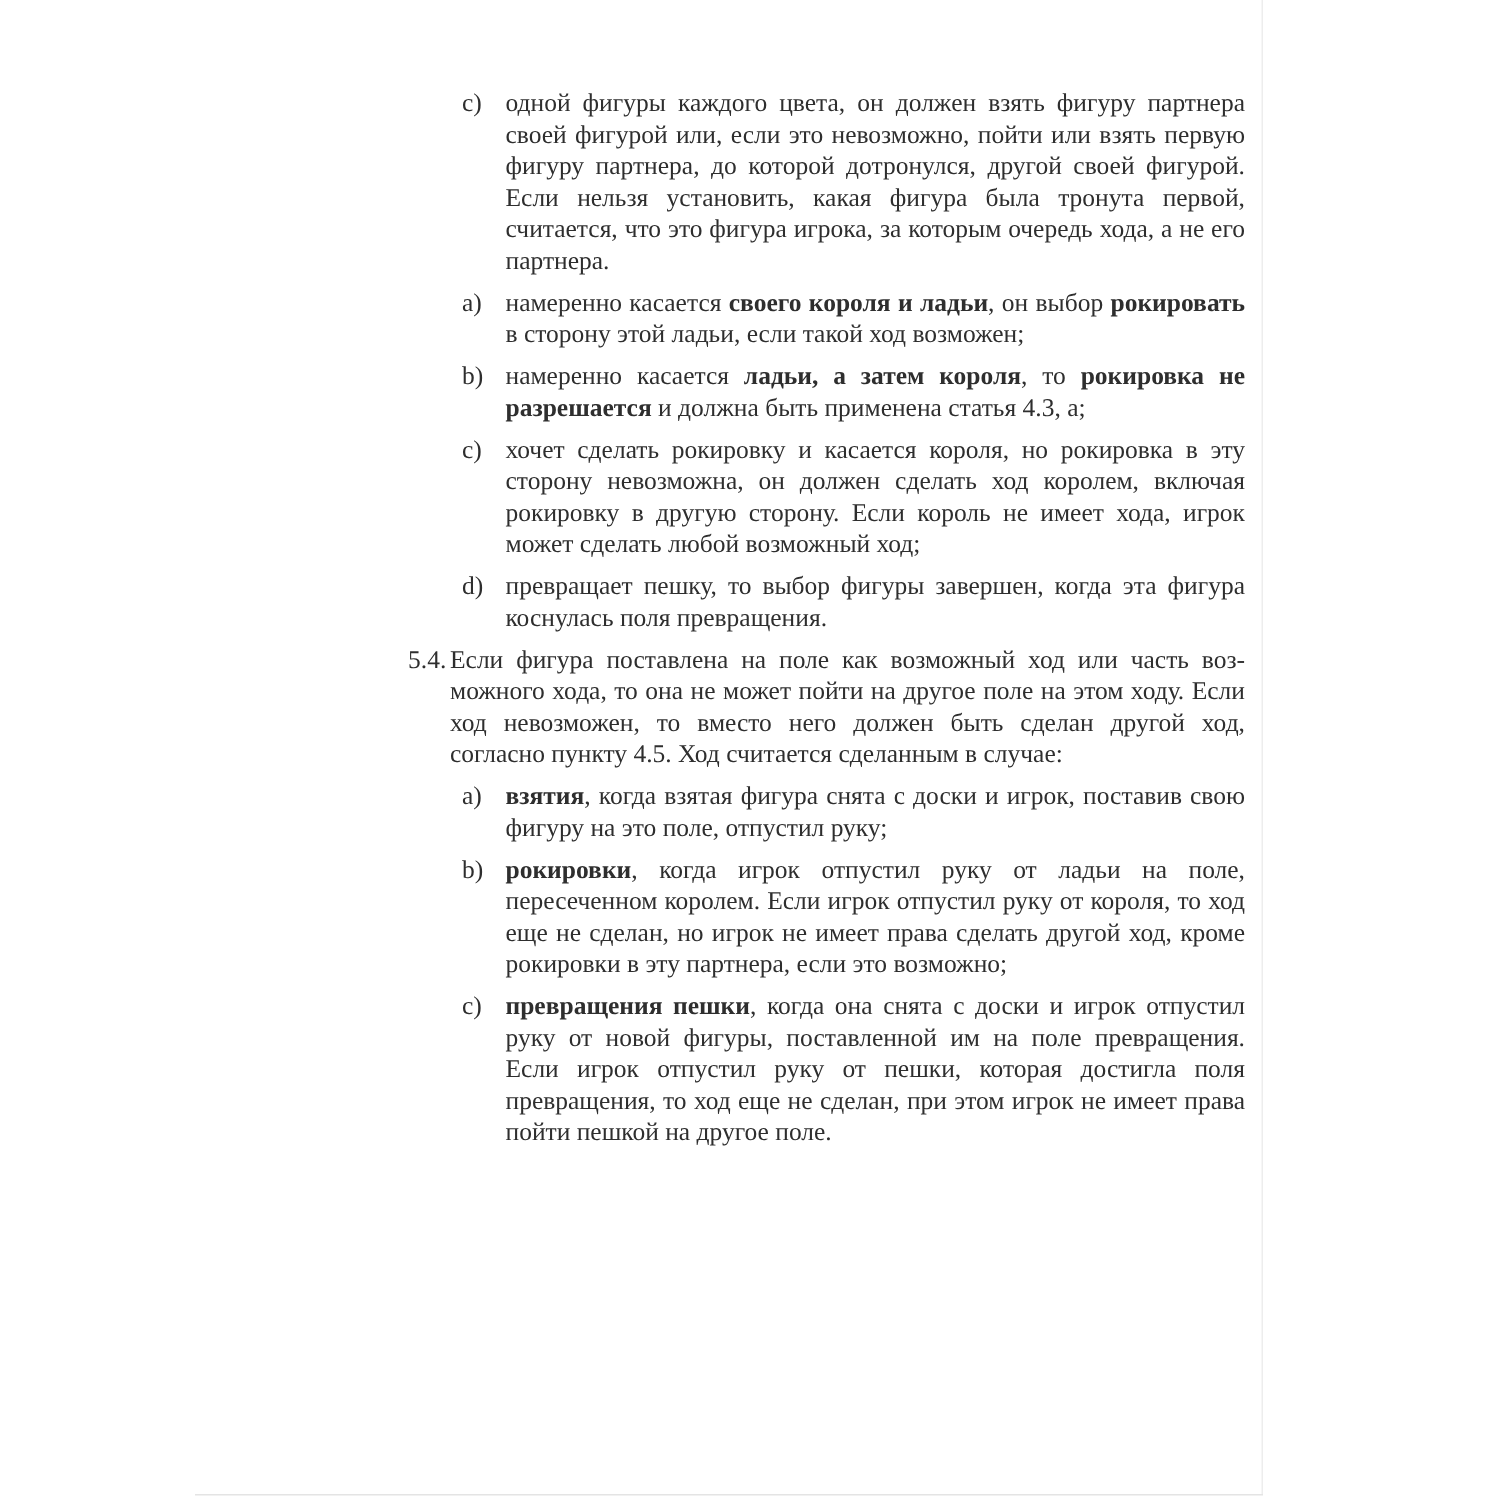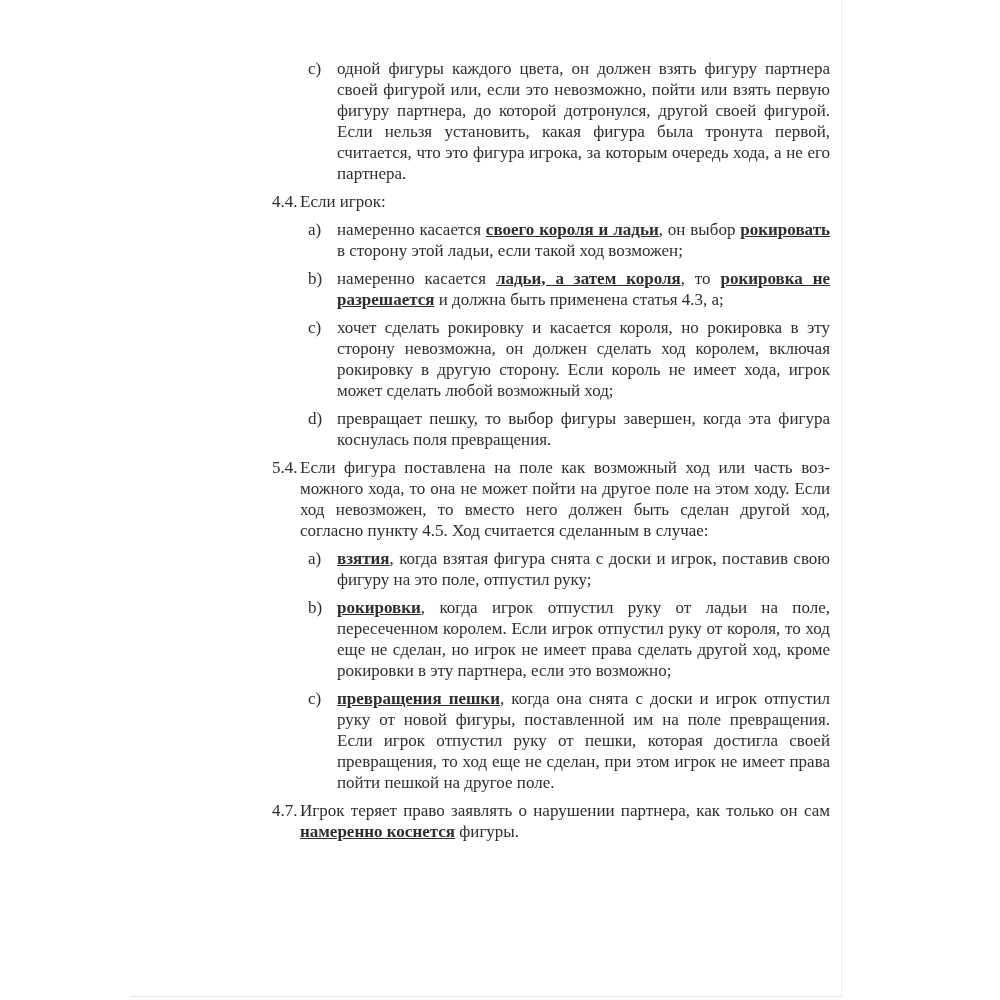--- a/index.html
+++ b/index.html
@@ -39,36 +39,32 @@
     flex: 0 0 28px;
     white-space: nowrap;
   }
   .block.lettered-item .label { flex: 0 0 29px; }
   .body {
     flex: 1 1 auto;
     text-align: justify;
     hyphens: manual;
     -webkit-hyphens: manual;
   }
-  .bold { font-weight: bold; text-decoration: underline; }
+  .bold { font-weight: bold; }
 </style>
 </head>
 <body>
 
 <div class="page">
   <div class="page-edge-v"></div>
   <div class="page-edge-h"></div>
   <main class="doc">
       <div class="block lettered-item">
         <span class="label">c)</span>
         <p class="body"><span>одной фигуры каждого цвета, он должен взять фигуру пар­тнера своей фигурой или, если это невозможно, пойти или взять первую фигуру партнера, до которой дотронулся, дру­гой своей фигурой. Если нельзя установить, какая фигура была тронута первой, считается, что это фигура игрока, за которым очередь хода, а не его партнера.</span></p>
-      </div>
-      <div class="block section-item">
-        <span class="label">4.4.</span>
-        <p class="body"><span>Если игрок:</span></p>
       </div>
       <div class="block lettered-item">
         <span class="label">a)</span>
         <p class="body"><span>намеренно касается </span><span class="bold">своего короля и ладьи</span><span>, он выбор </span><span class="bold">ро­кировать</span><span> в сторону этой ладьи, если такой ход возможен;</span></p>
       </div>
       <div class="block lettered-item">
         <span class="label">b)</span>
         <p class="body"><span>намеренно касается </span><span class="bold">ладьи, а затем короля</span><span>, то </span><span class="bold">рокировка не разрешается</span><span> и должна быть применена статья 4.3, а;</span></p>
       </div>
       <div class="block lettered-item">
@@ -86,20 +82,16 @@
       <div class="block lettered-item">
         <span class="label">a)</span>
         <p class="body"><span class="bold">взятия</span><span>, когда взятая фигура снята с доски и игрок, поставив свою фигуру на это поле, отпустил руку;</span></p>
       </div>
       <div class="block lettered-item">
         <span class="label">b)</span>
         <p class="body"><span class="bold">рокировки</span><span>, когда игрок отпустил руку от ладьи на поле, пересеченном королем. Если игрок отпустил руку от коро­ля, то ход еще не сделан, но игрок не имеет права сделать другой ход, кроме рокировки в эту партнера, если это воз­можно;</span></p>
       </div>
       <div class="block lettered-item">
         <span class="label">c)</span>
-        <p class="body"><span class="bold">превращения пешки</span><span>, когда она снята с доски и игрок от­пустил руку от новой фигуры, поставленной им на поле превращения. Если игрок отпустил руку от пешки, которая достигла своей превращения, то ход еще не сделан, при этом игрок не имеет права пойти пешкой на другое поле.</span></p>
-      </div>
-      <div class="block section-item">
-        <span class="label">4.7.</span>
-        <p class="body"><span>Игрок теряет право заявлять о нарушении партнера, как только он сам </span><span class="bold">намеренно коснется</span><span> фигуры.</span></p>
+        <p class="body"><span class="bold">превращения пешки</span><span>, когда она снята с доски и игрок от­пустил руку от новой фигуры, поставленной им на поле превращения. Если игрок отпустил руку от пешки, которая достигла поля превращения, то ход еще не сделан, при этом игрок не имеет права пойти пешкой на другое поле.</span></p>
       </div>
     </main>
 </div>
 
 </body></html>

